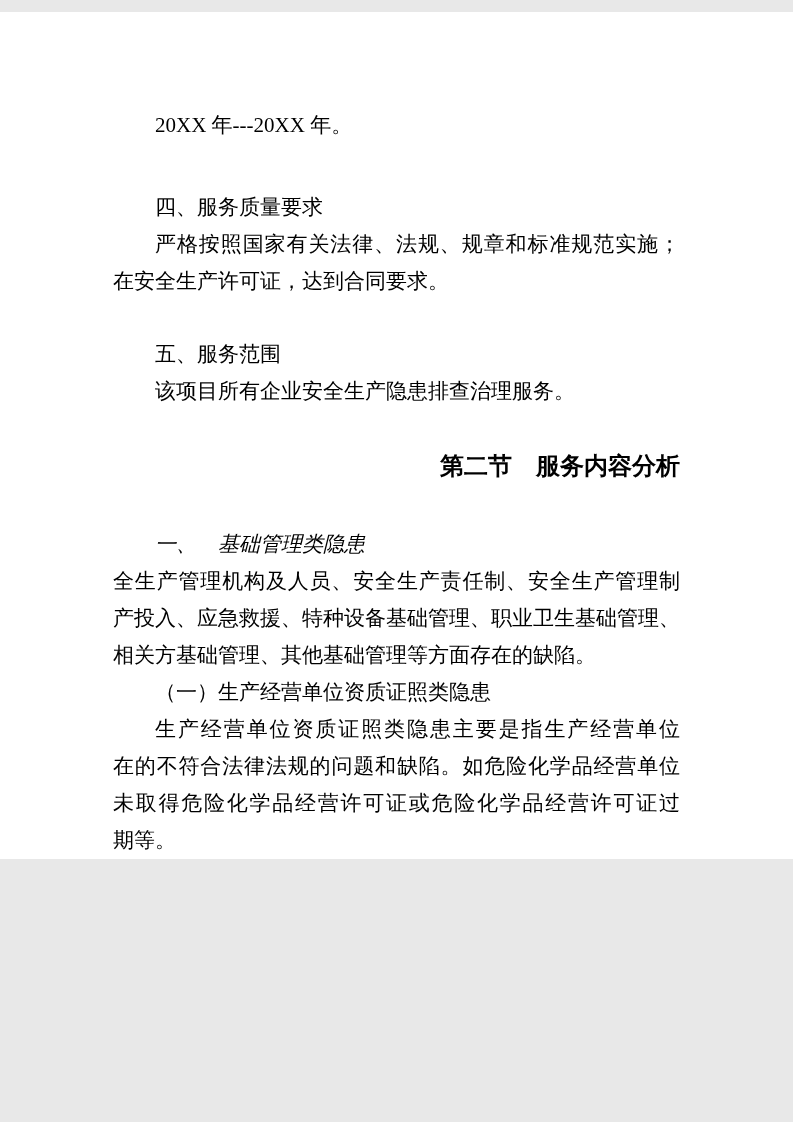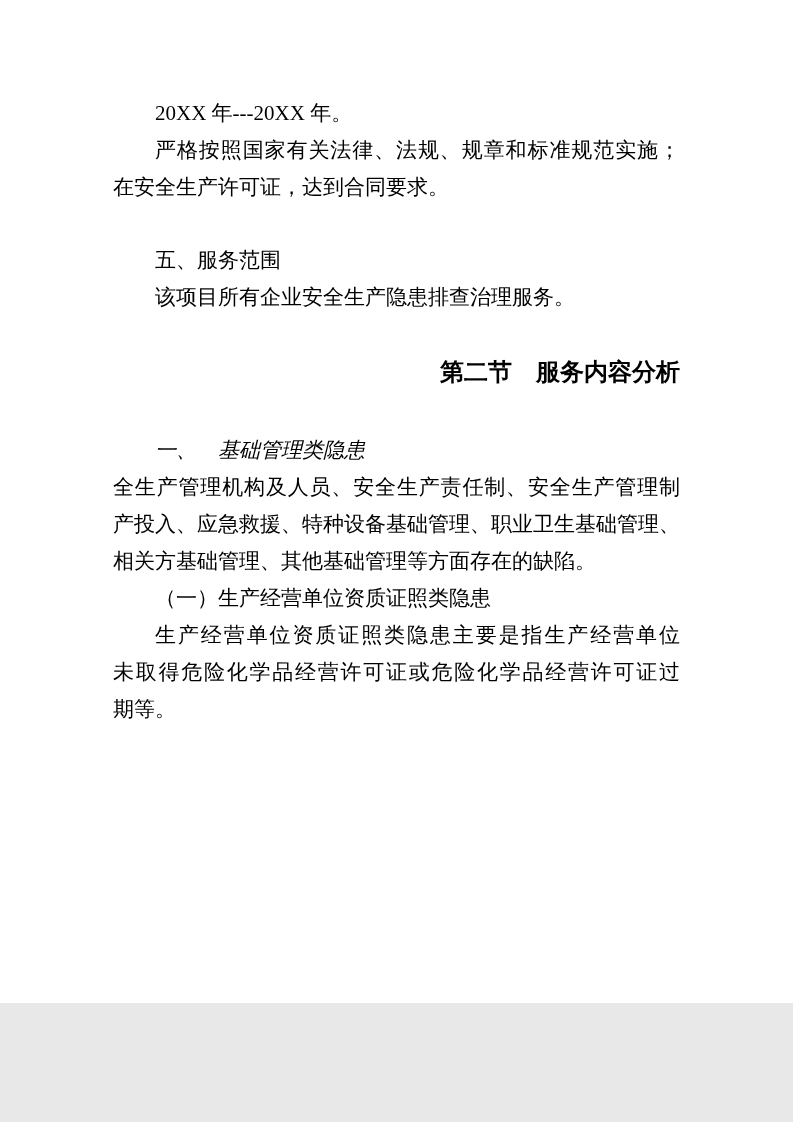--- a/index.html
+++ b/index.html
@@ -1,20 +1,20 @@
 <!DOCTYPE html>
 <html><head>
 <meta charset="utf-8">
 <style>
   html, body { margin: 0; padding: 0; background: #e8e8e8; }
   .page {
     position: relative;
     width: 793px;
-    height: 1003px;
-    margin: 0 auto;
+    height: 847px;
+    margin: 12px auto;
     background: #ffffff;
     box-sizing: border-box;
     padding: 95px 113px 0 113px;
     font-family: "Liberation Serif", "DejaVu Serif", serif;
     font-size: 21px;
     line-height: 37px;
     color: #000000;
     overflow: hidden;
   }
   .ln { text-align: left; }
@@ -43,33 +43,35 @@
     color: #a16207;
   }
 </style>
 </head>
 <body>
 
 <div class="page">
 
   <div class="ln indent">20XX 年---20XX 年。</div>
 
+  <div class="ln indent sec4-title">四、服务质量要求</div>
   <div class="ln indent fill">严格按照国家有关法律、法规、规章和标准规范实施；</div>
   <div class="ln">在安全生产许可证，达到合同要求。</div>
 
   <div class="ln indent sec5-title">五、服务范围</div>
   <div class="ln indent">该项目所有企业安全生产隐患排查治理服务。</div>
 
   <div class="chapter-heading">第二节　服务内容分析</div>
 
   <div class="ln indent sub1-title">一、　基础管理类隐患</div>
   <div class="ln fill">全生产管理机构及人员、安全生产责任制、安全生产管理制</div>
   <div class="ln fill">产投入、应急救援、特种设备基础管理、职业卫生基础管理、</div>
   <div class="ln">相关方基础管理、其他基础管理等方面存在的缺陷。</div>
 
   <div class="ln indent">（一）生产经营单位资质证照类隐患</div>
   <div class="ln indent fill">生产经营单位资质证照类隐患主要是指生产经营单位</div>
+  <div class="ln fill">在的不符合法律法规的问题和缺陷。如危险化学品经营单位</div>
   <div class="ln fill">未取得危险化学品经营许可证或危险化学品经营许可证过</div>
   <div class="ln">期等。</div>
 
   <div class="page-number">14</div>
 
 </div>
 
 </body></html>

